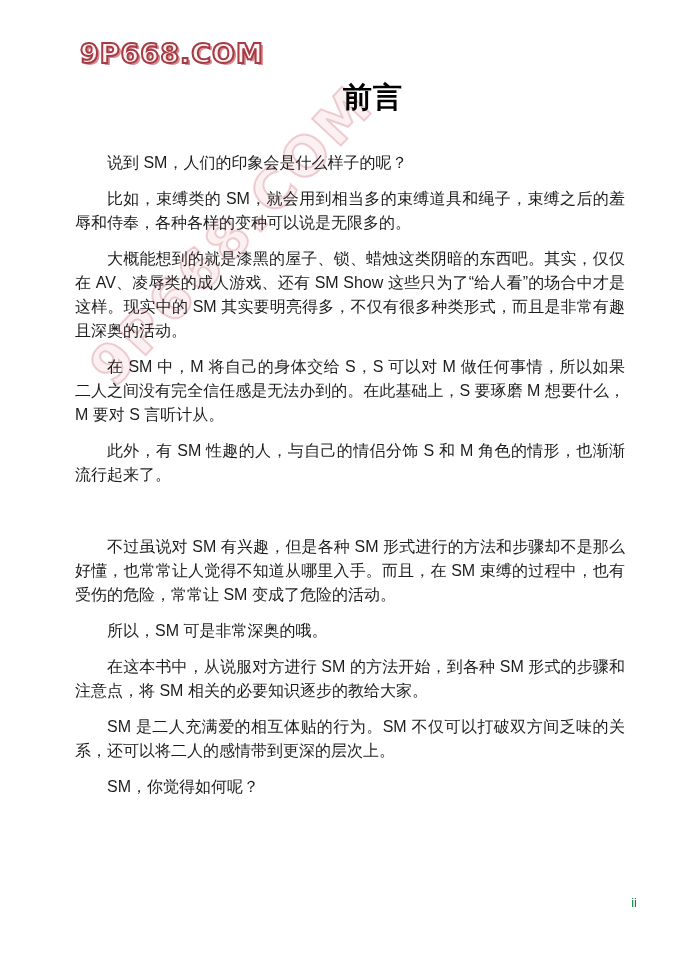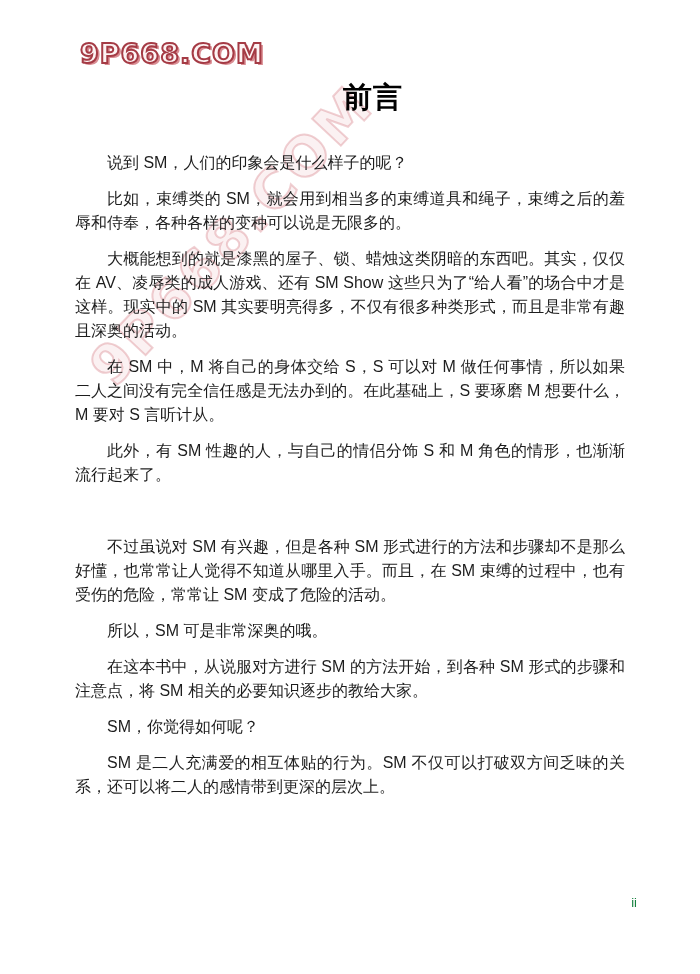--- a/index.html
+++ b/index.html
@@ -99,19 +99,19 @@
   <div class="content">
     <p>说到 SM，人们的印象会是什么样子的呢？</p>
     <p>比如，束缚类的 SM，就会用到相当多的束缚道具和绳子，束缚之后的羞辱和侍奉，各种各样的变种可以说是无限多的。</p>
     <p>大概能想到的就是漆黑的屋子、锁、蜡烛这类阴暗的东西吧。其实，仅仅在 AV、凌辱类的成人游戏、还有 SM Show 这些只为了“给人看”的场合中才是这样。现实中的 SM 其实要明亮得多，不仅有很多种类形式，而且是非常有趣且深奥的活动。</p>
     <p>在 SM 中，M 将自己的身体交给 S，S 可以对 M 做任何事情，所以如果二人之间没有完全信任感是无法办到的。在此基础上，S 要琢磨 M 想要什么，M 要对 S 言听计从。</p>
     <p>此外，有 SM 性趣的人，与自己的情侣分饰 S 和 M 角色的情形，也渐渐流行起来了。</p>
     <div class="gap"></div>
     <p>不过虽说对 SM 有兴趣，但是各种 SM 形式进行的方法和步骤却不是那么好懂，也常常让人觉得不知道从哪里入手。而且，在 SM 束缚的过程中，也有受伤的危险，常常让 SM 变成了危险的活动。</p>
     <p>所以，SM 可是非常深奥的哦。</p>
     <p>在这本书中，从说服对方进行 SM 的方法开始，到各种 SM 形式的步骤和注意点，将 SM 相关的必要知识逐步的教给大家。</p>
+    <p>SM 是二人充满爱的相互体贴的行为。SM 不仅可以打破双方间乏味的关系，还可以将二人的感情带到更深的层次上。</p>
     <p>SM，你觉得如何呢？</p>
-    <p>SM 是二人充满爱的相互体贴的行为。SM 不仅可以打破双方间乏味的关系，还可以将二人的感情带到更深的层次上。</p>
   </div>
 
   <div class="page-num">ii</div>
 
 </div>
 
 </body></html>

